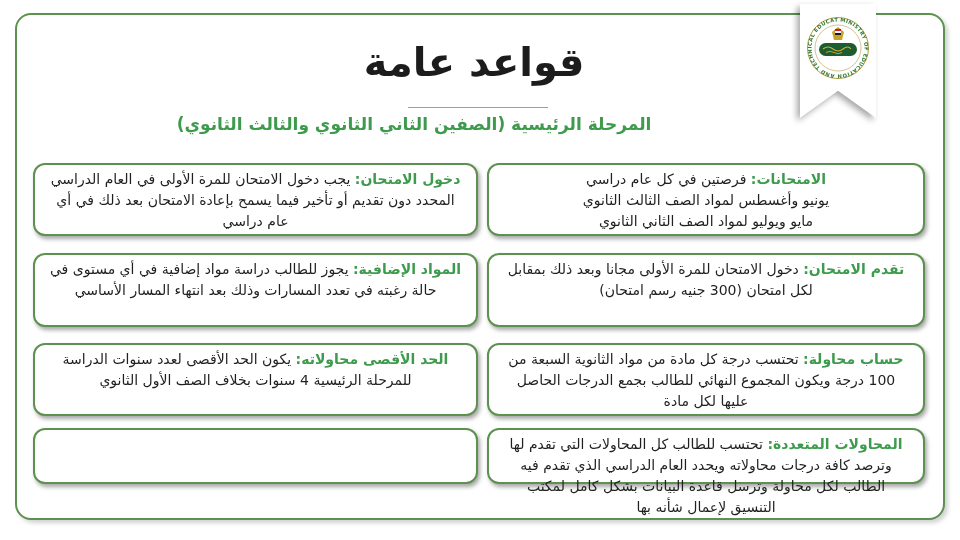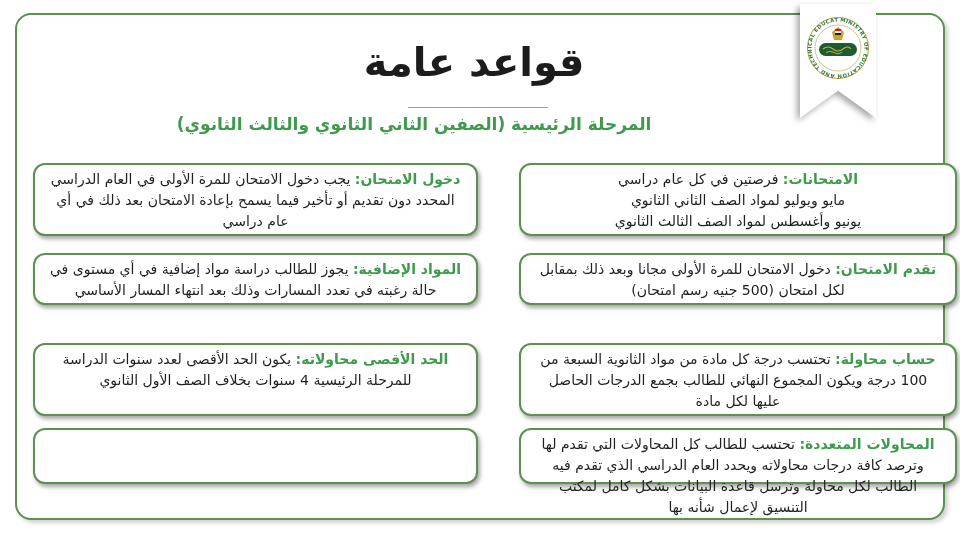--- a/index.html
+++ b/index.html
@@ -27,23 +27,23 @@
   .card{
     position:absolute;border:2px solid #5d9150;border-radius:12px;background:#ffffff;
     box-shadow:2px 3px 4px rgba(0,0,0,0.35);
     display:flex;flex-direction:column;justify-content:flex-start;
     padding:4px 14px;box-sizing:border-box;
     font-size:14px;line-height:1.5;color:#1f1f1f;text-align:center;
   }
   .card .lbl{font-weight:bold;color:#3e9b4d;}
   
   .col-left{left:33px;width:445px;}
-  .col-right{left:487px;width:438px;margin-left:32px;}
+  .col-right{left:487px;width:438px;}
   .row1{top:163px;height:73px;}
-  .row2{top:253px;height:52px;}
+  .row2{top:253px;height:74px;}
   .row3{top:343px;height:73px;}
   .row4{top:428px;height:56px;}
   
   .ribbon-wrap{
     position:absolute;left:800px;top:4px;width:76px;height:114px;
     filter:drop-shadow(-3px 3px 3px rgba(0,0,0,0.35));
   }
   .ribbon{
     position:absolute;left:0;top:0;width:100%;height:100%;background:#ffffff;
     clip-path:polygon(0 0,100% 0,100% 100%,50% 76%,0 100%);
@@ -59,28 +59,28 @@
 
   <div class="page-title" dir="rtl">قواعد عامة</div>
   <div class="title-divider"></div>
   <div class="page-subtitle" dir="rtl">المرحلة الرئيسية (الصفين الثاني الثانوي والثالث الثانوي)</div>
 
   <div class="card col-right row1" dir="rtl">
     <div>
       <span class="lbl">الامتحانات:</span>
       <span>فرصتين في كل عام دراسي</span>
     </div>
+    <div>يونيو وأغسطس لمواد الصف الثالث الثانوي</div>
     <div>مايو ويوليو لمواد الصف الثاني الثانوي</div>
-    <div>يونيو وأغسطس لمواد الصف الثالث الثانوي</div>
   </div>
 
   <div class="card col-right row2" dir="rtl">
     <div>
       <span class="lbl">تقدم الامتحان:</span>
-      <span>دخول الامتحان للمرة الأولى مجانا وبعد ذلك بمقابل لكل امتحان (500 جنيه رسم امتحان)</span>
+      <span>دخول الامتحان للمرة الأولى مجانا وبعد ذلك بمقابل لكل امتحان (300 جنيه رسم امتحان)</span>
     </div>
   </div>
 
   <div class="card col-right row3" dir="rtl">
     <div>
       <span class="lbl">حساب محاولة:</span>
       <span>تحتسب درجة كل مادة من مواد الثانوية السبعة من 100 درجة ويكون المجموع النهائي للطالب بجمع الدرجات الحاصل عليها لكل مادة</span>
     </div>
   </div>
 

